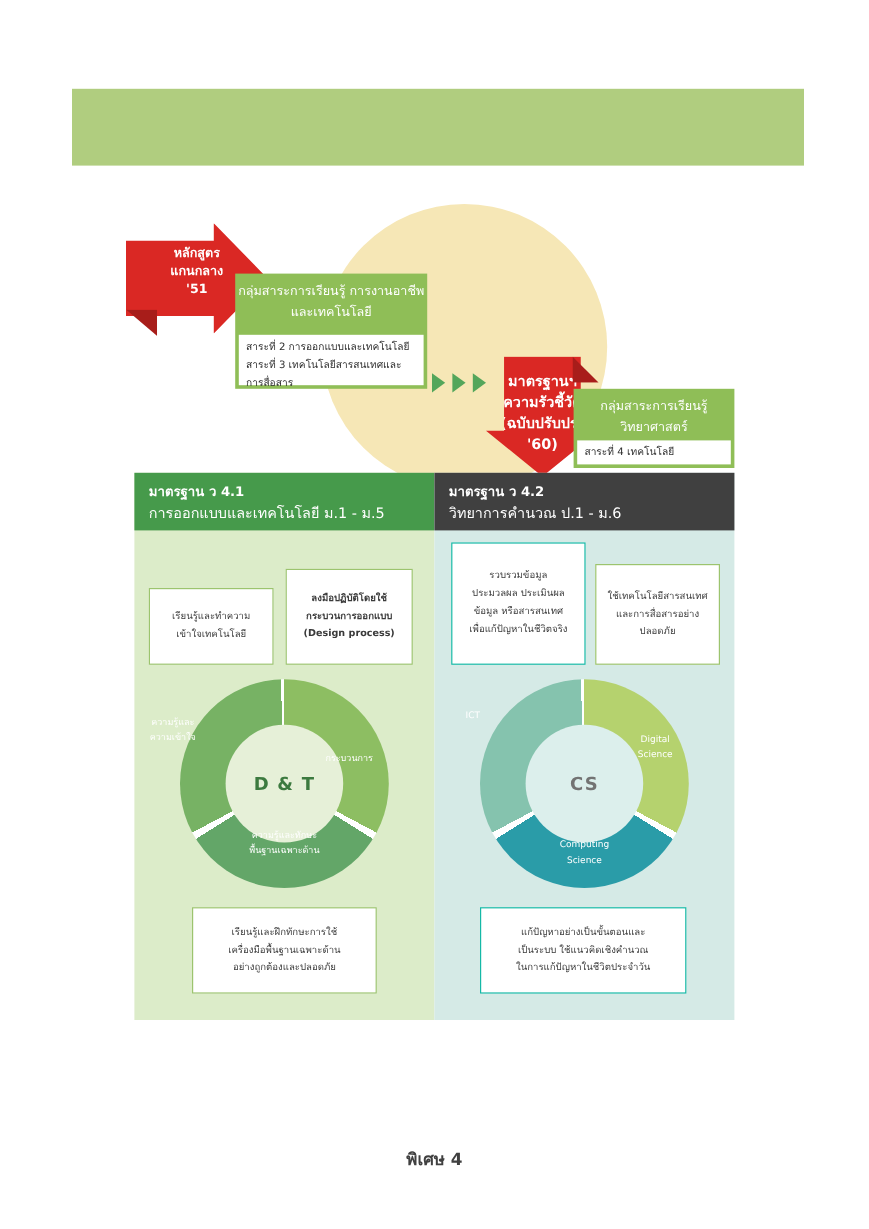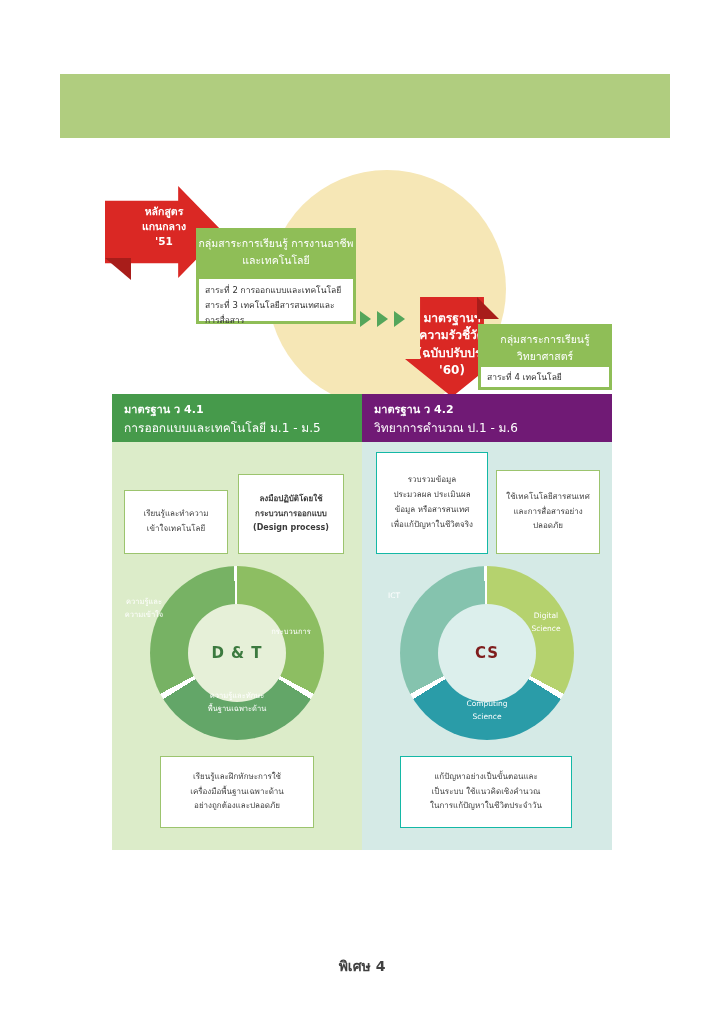--- a/index.html
+++ b/index.html
@@ -52,21 +52,21 @@
         border-top:8px solid transparent;border-bottom:8px solid transparent;}
 
   
   #panels{position:absolute;left:112px;top:394px;width:500px;height:456px;
           display:flex;}
   .panel{width:250px;height:100%;position:relative;box-sizing:border-box;}
   #panel-dt{background:#dcecc9;}
   #panel-cs{background:#d5eae6;}
   .panel-head{height:48px;box-sizing:border-box;padding:8px 12px 0 12px;color:#ffffff;}
   #panel-dt .panel-head{background:#469a4b;}
-  #panel-cs .panel-head{background:#701a75;}
+  #panel-cs .panel-head{background:#404040;}
   .head-std{font-size:11px;font-weight:bold;display:block;line-height:1.5;}
   .head-sub{font-size:12px;display:block;line-height:1.6;}
 
   
   .callout{position:absolute;background:#ffffff;color:#3a3a3a;font-size:8px;
            line-height:1.85;text-align:center;box-sizing:border-box;
            display:flex;flex-direction:column;justify-content:center;padding:4px 5px;}
   .callout.g{border:1px solid #9cc46e;}
   .callout.t{border:1px solid #14b8a6;}
   .callout .cl{display:block;}
@@ -94,21 +94,21 @@
         #ffffff 118deg 122deg,
         #2a9ca8 122deg 238deg,
         #ffffff 238deg 242deg,
         #85c3ae 242deg 358deg,
         #ffffff 358deg 360deg);}
   .donut-hole{position:absolute;left:50%;top:50%;width:98px;height:98px;
               margin:-49px 0 0 -49px;border-radius:50%;
               display:flex;align-items:center;justify-content:center;
               font-size:15px;font-weight:bold;letter-spacing:1px;}
   #hole-dt{background:#e6f0d8;color:#3c7a3f;}
-  #hole-cs{background:#dcefec;color:#7f1d1d;}
+  #hole-cs{background:#dcefec;color:#737373;}
   .seg-label{position:absolute;color:#ffffff;font-size:7.5px;text-align:center;
              line-height:1.7;width:76px;}
   .seg-label .sl{display:block;}
   #sl-dt-know{left:-6px;top:202px;}
   #sl-dt-proc{left:146px;top:232px;width:66px;}
   #sl-dt-skill{left:63px;top:296px;width:124px;}
   #sl-cs-ict{left:2px;top:196px;width:60px;}
   #sl-cs-digi{left:152px;top:216px;width:64px;}
   #sl-cs-comp{left:63px;top:304px;width:124px;}
 

